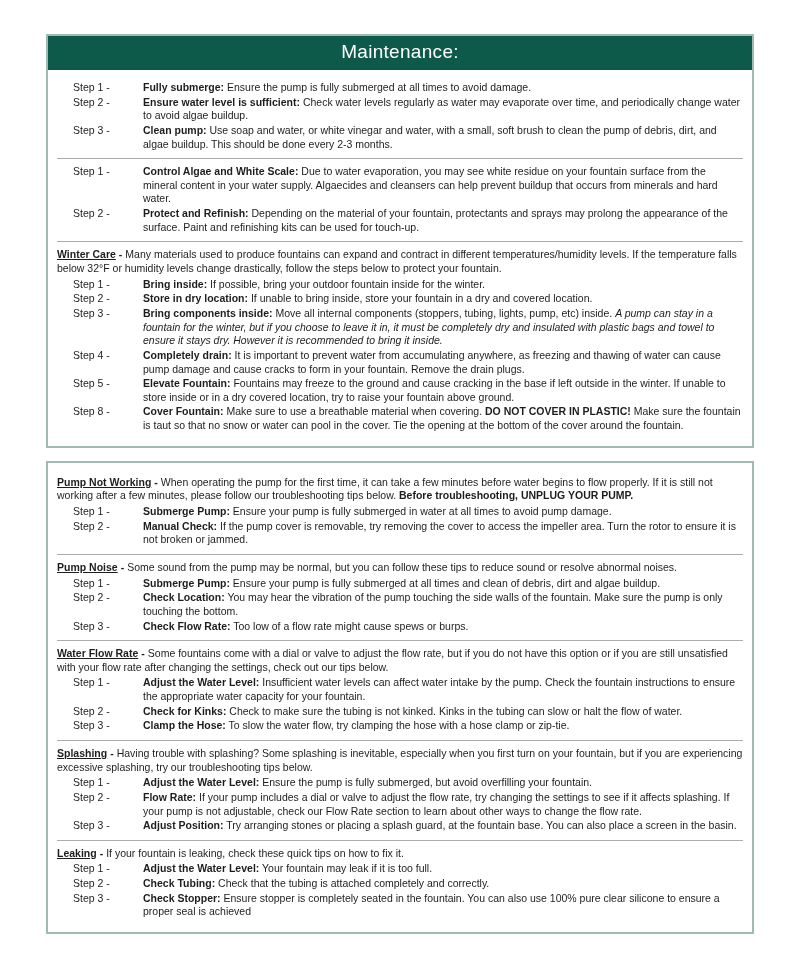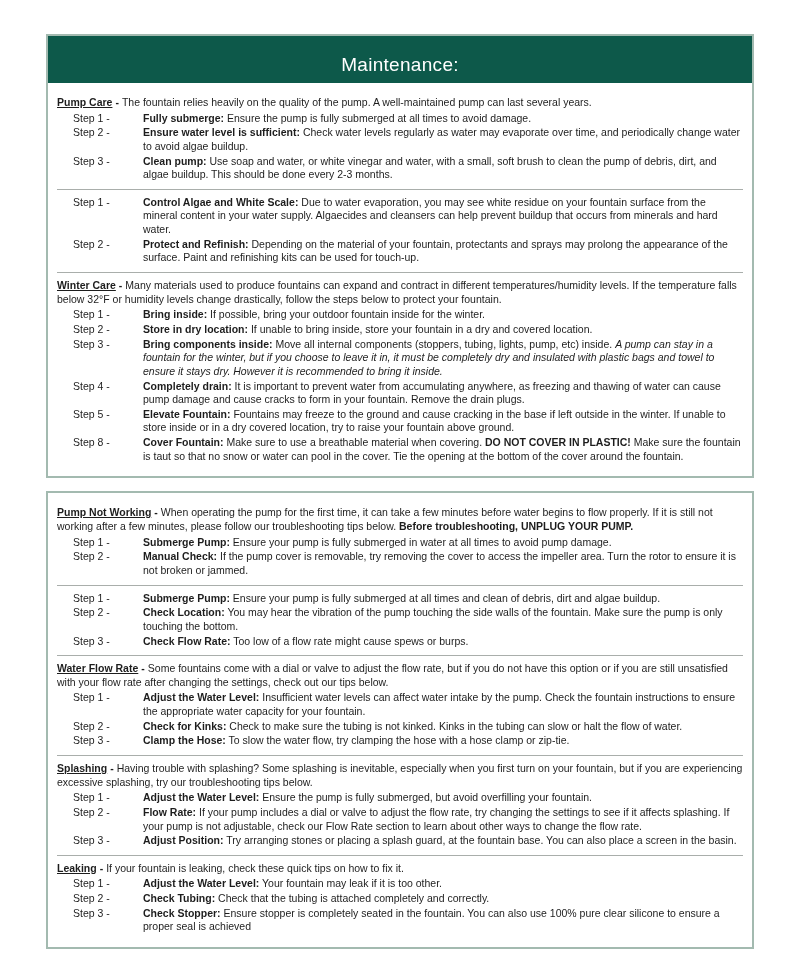--- a/index.html
+++ b/index.html
@@ -14,21 +14,21 @@
     border:2px solid #a3bab0;
     margin-bottom:13px;
     background:#ffffff;
   }
   .section-header{
     background:#0d594a;
     color:#ffffff;
     text-align:center;
     font-size:19px;
     letter-spacing:0.3px;
-    padding:18px 0 7px 0;
+    padding:5px 0 7px 0;
   }
   .section-body{
     padding:10px 9px 12px 9px;
     font-size:10.5px;
     line-height:1.3;
   }
   .topic-intro{margin:3px 0 2px 0;}
   .topic-heading{font-weight:bold;text-decoration:underline;}
   .sep{font-weight:bold;margin:0 3px;}
   .step{display:flex;margin:1px 0 1px 16px;}
@@ -44,21 +44,20 @@
 
 <div class="page">
 
   <div class="section">
     <div class="section-header">
       <span>Maintenance:</span>
     </div>
     <div class="section-body">
 
       <div>
-        <p class="topic-intro"><span class="topic-heading">Pump Care</span><span class="sep">-</span><span>The fountain relies heavily on the quality of the pump. A well-maintained pump can last several years.</span></p>
         <div class="step">
             <span class="num">Step 1 -</span>
             <span class="sbody"><span class="lbl">Fully submerge:</span> <span>Ensure the pump is fully submerged at all times to avoid damage.</span></span>
           </div>
         <div class="step">
             <span class="num">Step 2 -</span>
             <span class="sbody"><span class="lbl">Ensure water level is sufficient:</span> <span>Check water levels regularly as water may evaporate over time, and periodically change water to avoid algae buildup.</span></span>
           </div>
         <div class="step">
             <span class="num">Step 3 -</span>
@@ -123,20 +122,21 @@
           </div>
         <div class="step">
             <span class="num">Step 2 -</span>
             <span class="sbody"><span class="lbl">Manual Check:</span> <span>If the pump cover is removable, try removing the cover to access the impeller area. Turn the rotor to ensure it is not broken or jammed.</span></span>
           </div>
       </div>
 
       <div class="divider"></div>
 
       <div>
+        <p class="topic-intro"><span class="topic-heading">Pump Noise</span><span class="sep">-</span><span>Some sound from the pump may be normal, but you can follow these tips to reduce sound or resolve abnormal noises.</span></p>
         <div class="step">
             <span class="num">Step 1 -</span>
             <span class="sbody"><span class="lbl">Submerge Pump:</span> <span>Ensure your pump is fully submerged at all times and clean of debris, dirt and algae buildup.</span></span>
           </div>
         <div class="step">
             <span class="num">Step 2 -</span>
             <span class="sbody"><span class="lbl">Check Location:</span> <span>You may hear the vibration of the pump touching the side walls of the fountain. Make sure the pump is only touching the bottom.</span></span>
           </div>
         <div class="step">
             <span class="num">Step 3 -</span>
@@ -179,21 +179,21 @@
             <span class="sbody"><span class="lbl">Adjust Position:</span> <span>Try arranging stones or placing a splash guard, at the fountain base. You can also place a screen in the basin.</span></span>
           </div>
       </div>
 
       <div class="divider"></div>
 
       <div>
         <p class="topic-intro"><span class="topic-heading">Leaking</span><span class="sep">-</span><span>If your fountain is leaking, check these quick tips on how to fix it.</span></p>
         <div class="step">
             <span class="num">Step 1 -</span>
-            <span class="sbody"><span class="lbl">Adjust the Water Level:</span> <span>Your fountain may leak if it is too other.</span></span>
+            <span class="sbody"><span class="lbl">Adjust the Water Level:</span> <span>Your fountain may leak if it is too full.</span></span>
           </div>
         <div class="step">
             <span class="num">Step 2 -</span>
             <span class="sbody"><span class="lbl">Check Tubing:</span> <span>Check that the tubing is attached completely and correctly.</span></span>
           </div>
         <div class="step">
             <span class="num">Step 3 -</span>
             <span class="sbody"><span class="lbl">Check Stopper:</span> <span>Ensure stopper is completely seated in the fountain. You can also use 100% pure clear silicone to ensure a proper seal is achieved</span></span>
           </div>
 

